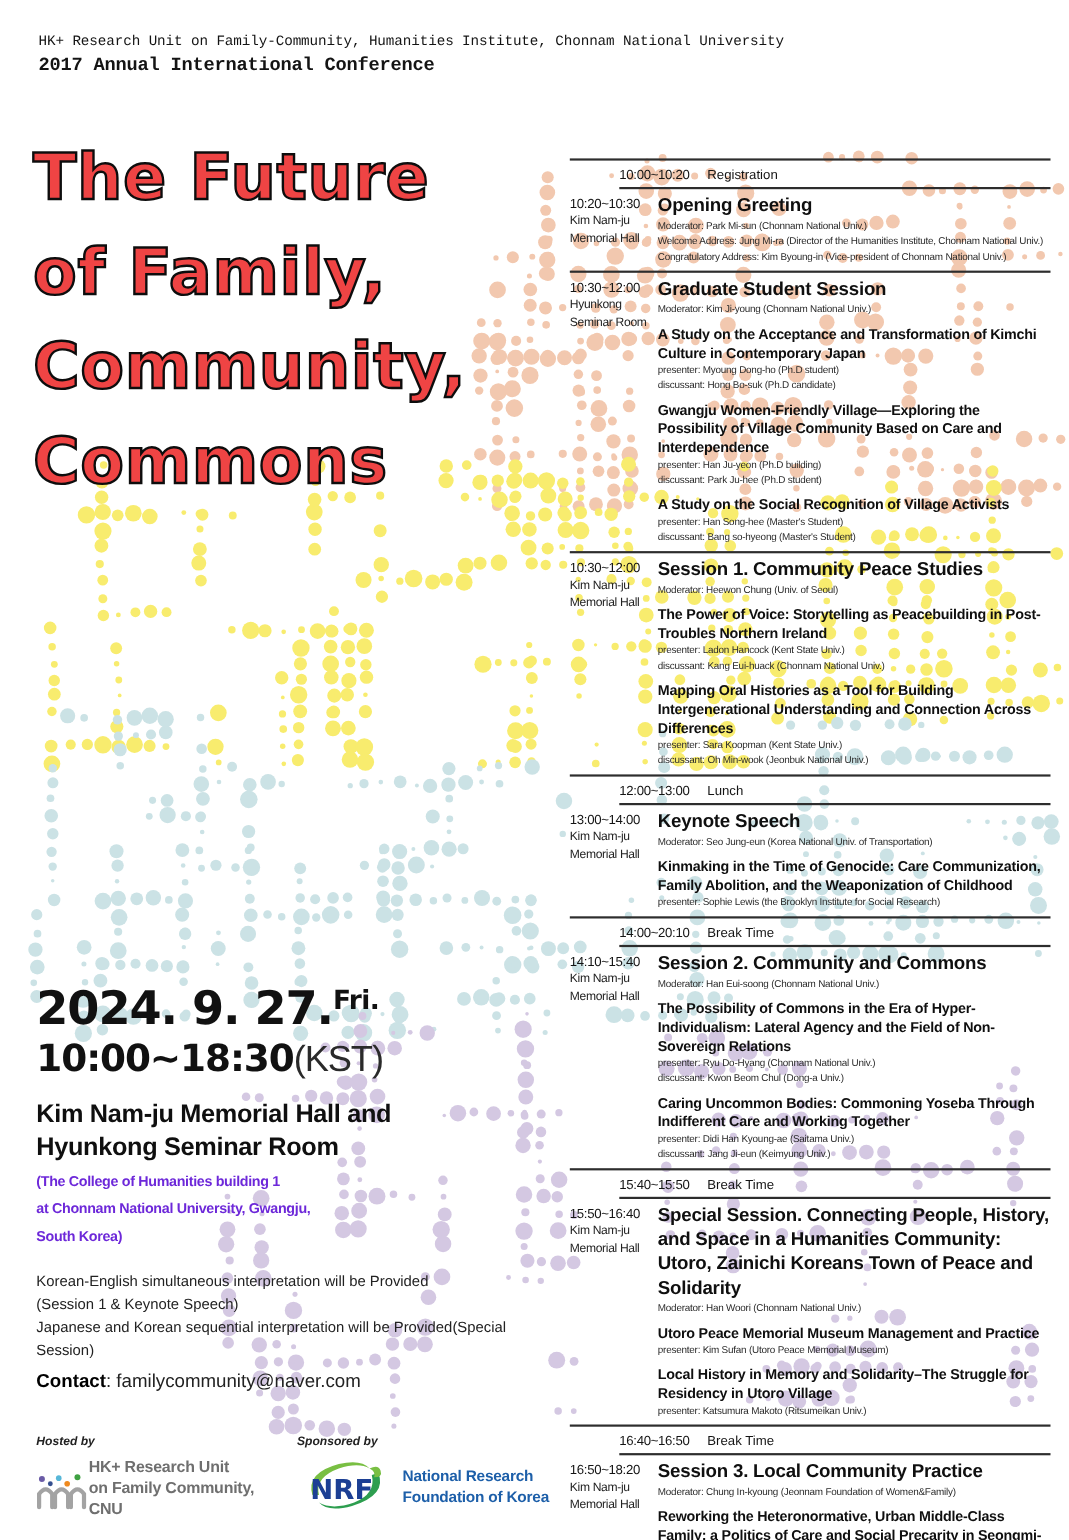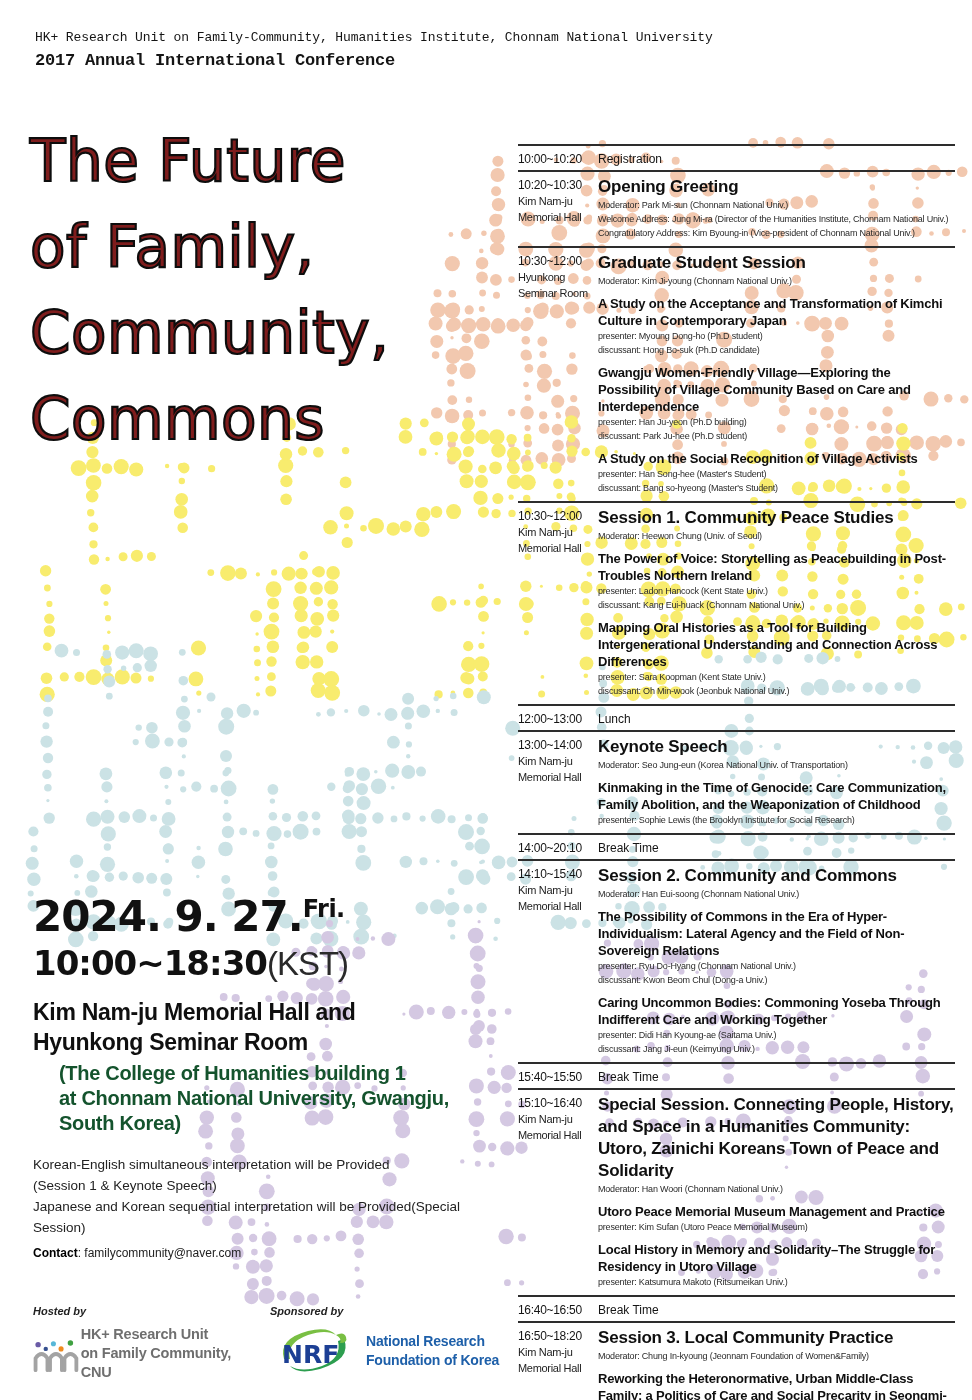--- a/index.html
+++ b/index.html
@@ -12,50 +12,50 @@
   .layer{position:absolute;z-index:1;}
 
   
   .hdr{left:35px;top:30px;width:900px;font-family:Liberation Mono, monospace;}
   .hdr-org{font-size:13px;color:#141414;letter-spacing:-0.1px;}
   .hdr-conf{font-size:17px;font-weight:bold;margin-top:6px;letter-spacing:-0.2px;}
 
   
   .title{left:30px;top:118px;width:470px;}
   .title .tl{
-    font-family:"DejaVu Sans", sans-serif;font-weight:normal;
-    font-size:58px;line-height:86px;color:#7f1d1d;
+    font-family:"DejaVu Sans", sans-serif;font-weight:bold;
+    font-size:58px;line-height:86px;color:#ef4444;
     -webkit-text-stroke:2.2px #0d0d0d;letter-spacing:0.5px;white-space:nowrap;
   }
 
   
   .sched{left:518px;top:144px;width:437px;border-top:2px solid #2d2d2d;}
   .srow{display:flex;border-bottom:2px solid #2d2d2d;padding:4px 0 6px 0;}
-  .srow.simple{padding:4px 0 4px 0;}
+  .srow.simple{padding:4px 0 4px 0;margin-left:45px;}
   .srow:last-child{border-bottom:3px solid #2d2d2d;}
   .tcol{width:80px;flex:none;padding-top:2px;}
   .time{font-size:12px;color:#141414;letter-spacing:-0.3px;}
   .venue{font-size:11px;line-height:14px;color:#222;margin-top:2px;letter-spacing:-0.3px;}
   .ccol{flex:1;min-width:0;}
   .stitle{font-size:17px;line-height:22px;font-weight:bold;letter-spacing:-0.2px;color:#0f0f0f;}
   .stitle-plain{font-size:12px;color:#141414;padding-top:2px;}
   .meta{font-size:9px;line-height:13px;color:#2a2a2a;letter-spacing:-0.2px;white-space:nowrap;margin-top:1px;}
   .talk{margin-top:7px;}
   .ttitle{font-size:13px;line-height:17px;font-weight:bold;letter-spacing:-0.2px;color:#0f0f0f;}
 
   
   .einfo{left:33px;top:892px;width:470px;}
   .edate{font-family:"DejaVu Sans", sans-serif;font-weight:bold;font-size:42px;letter-spacing:-1px;color:#111;}
   .eday{font-size:24px;vertical-align:14px;letter-spacing:-0.5px;}
   .etime{font-family:"DejaVu Sans", sans-serif;font-weight:bold;font-size:34px;letter-spacing:-1px;color:#111;margin-top:2px;}
   .ekst{font-weight:normal;font-family:"Liberation Sans",sans-serif;font-size:33px;color:#2a2a2a;letter-spacing:-1px;}
   .evenue{font-size:23px;line-height:30px;font-weight:bold;letter-spacing:-0.3px;margin-top:14px;color:#0f0f0f;}
-  .eaddr{font-size:20px;line-height:25px;font-weight:bold;letter-spacing:-0.3px;margin-top:4px;color:#14532d;margin-left:26px;}
+  .eaddr{font-size:13px;line-height:25px;font-weight:bold;letter-spacing:-0.3px;margin-top:4px;color:#6d28d9;}
   .enotes{font-size:13.5px;line-height:21px;color:#222;margin-top:18px;}
-  .econtact{font-size:12px;margin-top:8px;color:#222;}
+  .econtact{font-size:17px;margin-top:8px;color:#222;}
   .econtact b{color:#000;}
 
   
   .foot{left:33px;top:1305px;width:910px;}
   .fcols{display:flex;align-items:flex-start;}
   .fhost{width:205px;}
   .flabel{font-size:11px;font-weight:bold;color:#222;margin-bottom:8px;font-style:italic;}
   .logo-row{display:flex;align-items:center;}
   .hostname{font-size:14.5px;line-height:19px;font-weight:bold;color:#6f6f6f;letter-spacing:-0.2px;}
   .fspon{margin-left:32px;}
@@ -1678,21 +1678,21 @@
     <div class="srow simple">
       <div class="tcol">
         <div class="time">15:40~15:50</div>
       </div>
       <div class="ccol">
         <div class="stitle-plain">Break Time</div>
       </div>
     </div>
     <div class="srow">
       <div class="tcol">
-        <div class="time">15:10~16:40</div>
+        <div class="time">15:50~16:40</div>
         <div class="venue">Kim Nam-ju</div>
         <div class="venue">Memorial Hall</div>
       </div>
       <div class="ccol">
         <div class="stitle">Special Session. Connecting People, History, and Space in a Humanities Community: Utoro, Zainichi Koreans Town of Peace and Solidarity</div>
         <div class="meta">Moderator: Han Woori (Chonnam National Univ.)</div>
         <div class="talk">
           <div class="ttitle">Utoro Peace Memorial Museum Management and Practice</div>
           <div class="meta">presenter: Kim Sufan (Utoro Peace Memorial Museum)</div>
         </div>

